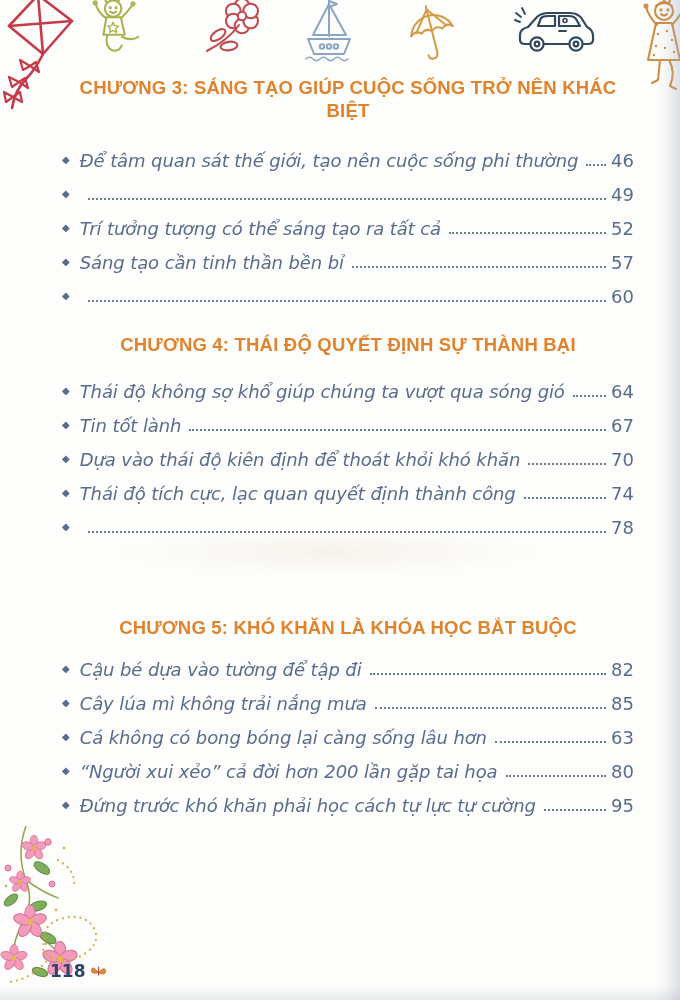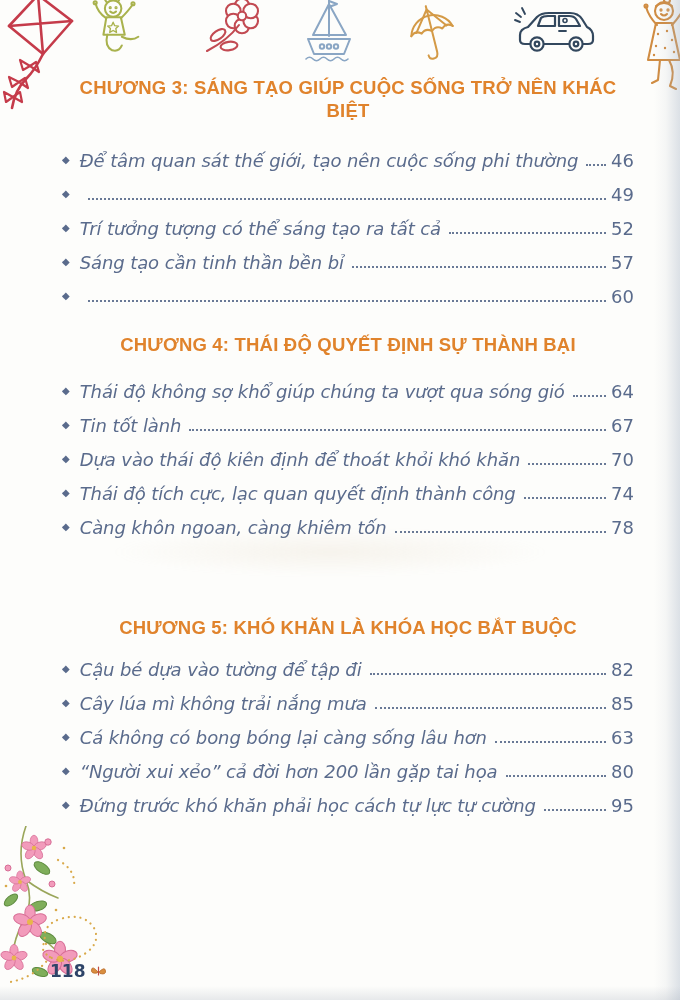--- a/index.html
+++ b/index.html
@@ -229,21 +229,20 @@
         <span class="num">70</span>
       </div>
       <div class="row">
         <span class="bullet">◆</span>
         <span class="title">Thái độ tích cực, lạc quan quyết định thành công</span>
         <span class="leader"></span>
         <span class="num">74</span>
       </div>
       <div class="row">
         <span class="bullet">◆</span>
-        <span class="title">Càng khôn ngoan, càng khiêm tốn</span>
         <span class="leader"></span>
         <span class="num">78</span>
       </div>
     </div>
 
     <h2 class="chapter-heading ch5-heading">CHƯƠNG 5: KHÓ KHĂN LÀ KHÓA HỌC BẮT BUỘC</h2>
     <div>
       <div class="row">
         <span class="bullet">◆</span>
         <span class="title">Cậu bé dựa vào tường để tập đi</span>

